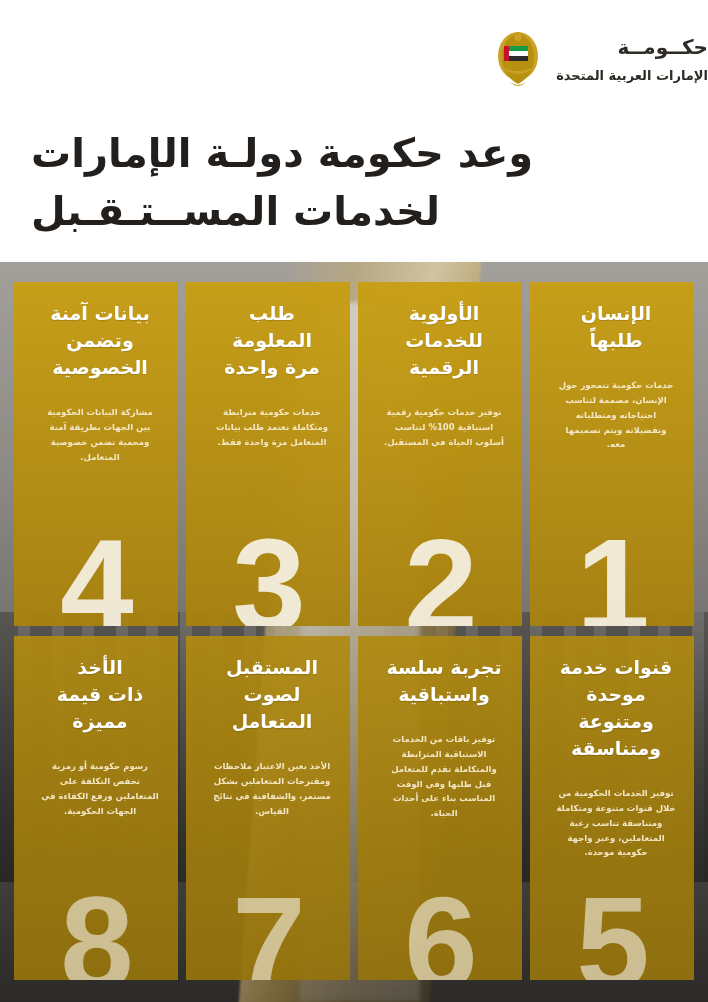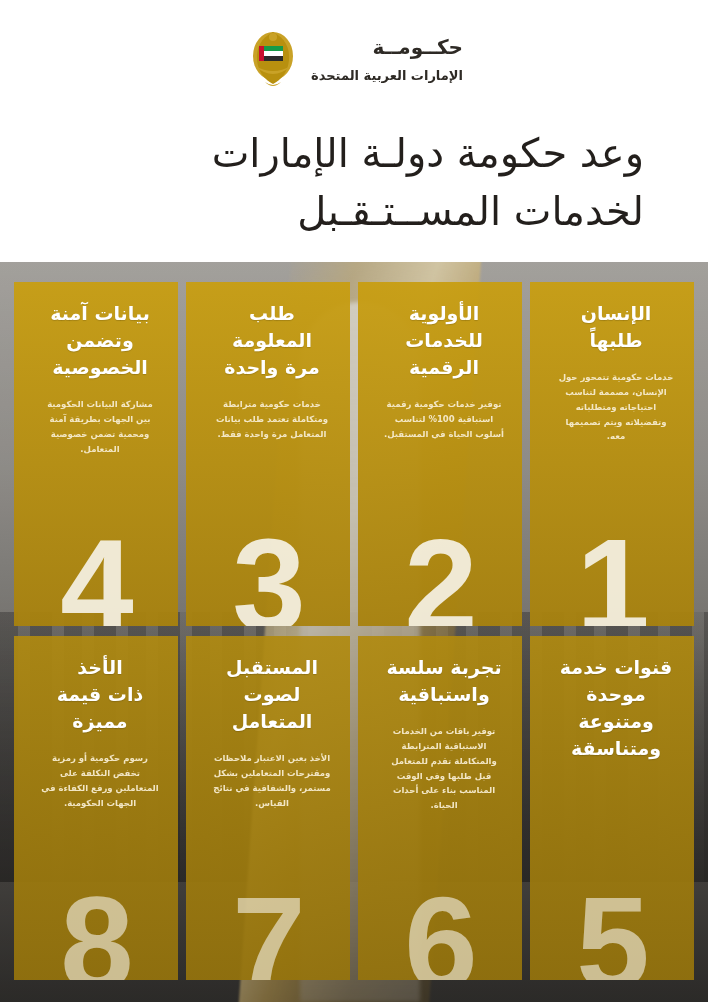--- a/index.html
+++ b/index.html
@@ -18,21 +18,20 @@
   
   .header {
     height: 262px;
     background: #ffffff;
     position: relative;
   }
   .emblem-row {
     display: flex;
     flex-direction: row;
     align-items: center;
-    justify-content: center;
     gap: 10px;
     padding-top: 26px;
   }
   .emblem {
     width: 56px;
     height: 68px;
     position: relative;
   }
   .emblem svg { display:block; }
   .gov-text {
@@ -45,28 +44,28 @@
     font-weight: bold;
     letter-spacing: 1px;
   }
   .gov-text .l2 {
     font-size: 13px;
     font-weight: bold;
     margin-top: 8px;
   }
 
   .main-title {
-    text-align: right;
+    text-align: left;
     margin-top: 30px;
     color: #231f1c;
-    font-weight: normal;
+    font-weight: bold;
     font-size: 40px;
     line-height: 1.45;
     letter-spacing: 1px;
-    padding: 0 64px;
+    padding: 0 31px;
   }
   .main-title .ln {
     display: block;
     white-space: nowrap;
   }
 
   
   .band {
     position: absolute;
     top: 262px;
@@ -162,21 +161,21 @@
     background: linear-gradient(to bottom, rgba(176,138,16,.92), rgba(150,116,12,.92));
   }
   .card-title {
     font-size: 19px;
     font-weight: bold;
     line-height: 1.42;
     letter-spacing: .3px;
     text-shadow: 0 1px 1px rgba(0,0,0,.15);
   }
   .card-desc {
-    margin-top: 16px;
+    margin-top: 24px;
     font-size: 8.5px;
     line-height: 1.75;
     font-weight: bold;
     color: #f7eccf;
     padding: 0 6px;
     opacity: .95;
   }
   .card-num {
     position: absolute;
     left: 0;
@@ -276,20 +275,21 @@
       <div class="card-num">4</div>
     </div>
 
     <div class="card dim row2">
       <div class="card-title">
         <div>قنوات خدمة</div>
         <div>موحدة</div>
         <div>ومتنوعة</div>
         <div>ومتناسقة</div>
       </div>
+      <div class="card-desc">توفير الخدمات الحكومية من خلال قنوات متنوعة ومتكاملة ومتناسقة تناسب رغبة المتعاملين، وعبر واجهة حكومية موحدة.</div>
       <div class="card-num">5</div>
     </div>
 
     <div class="card dim row2">
       <div class="card-title">
         <div>تجربة سلسة</div>
         <div>واستباقية</div>
       </div>
       <div class="card-desc">توفير باقات من الخدمات الاستباقية المترابطة والمتكاملة تقدم للمتعامل قبل طلبها وفي الوقت المناسب بناء على أحداث الحياة.</div>
       <div class="card-num">6</div>

